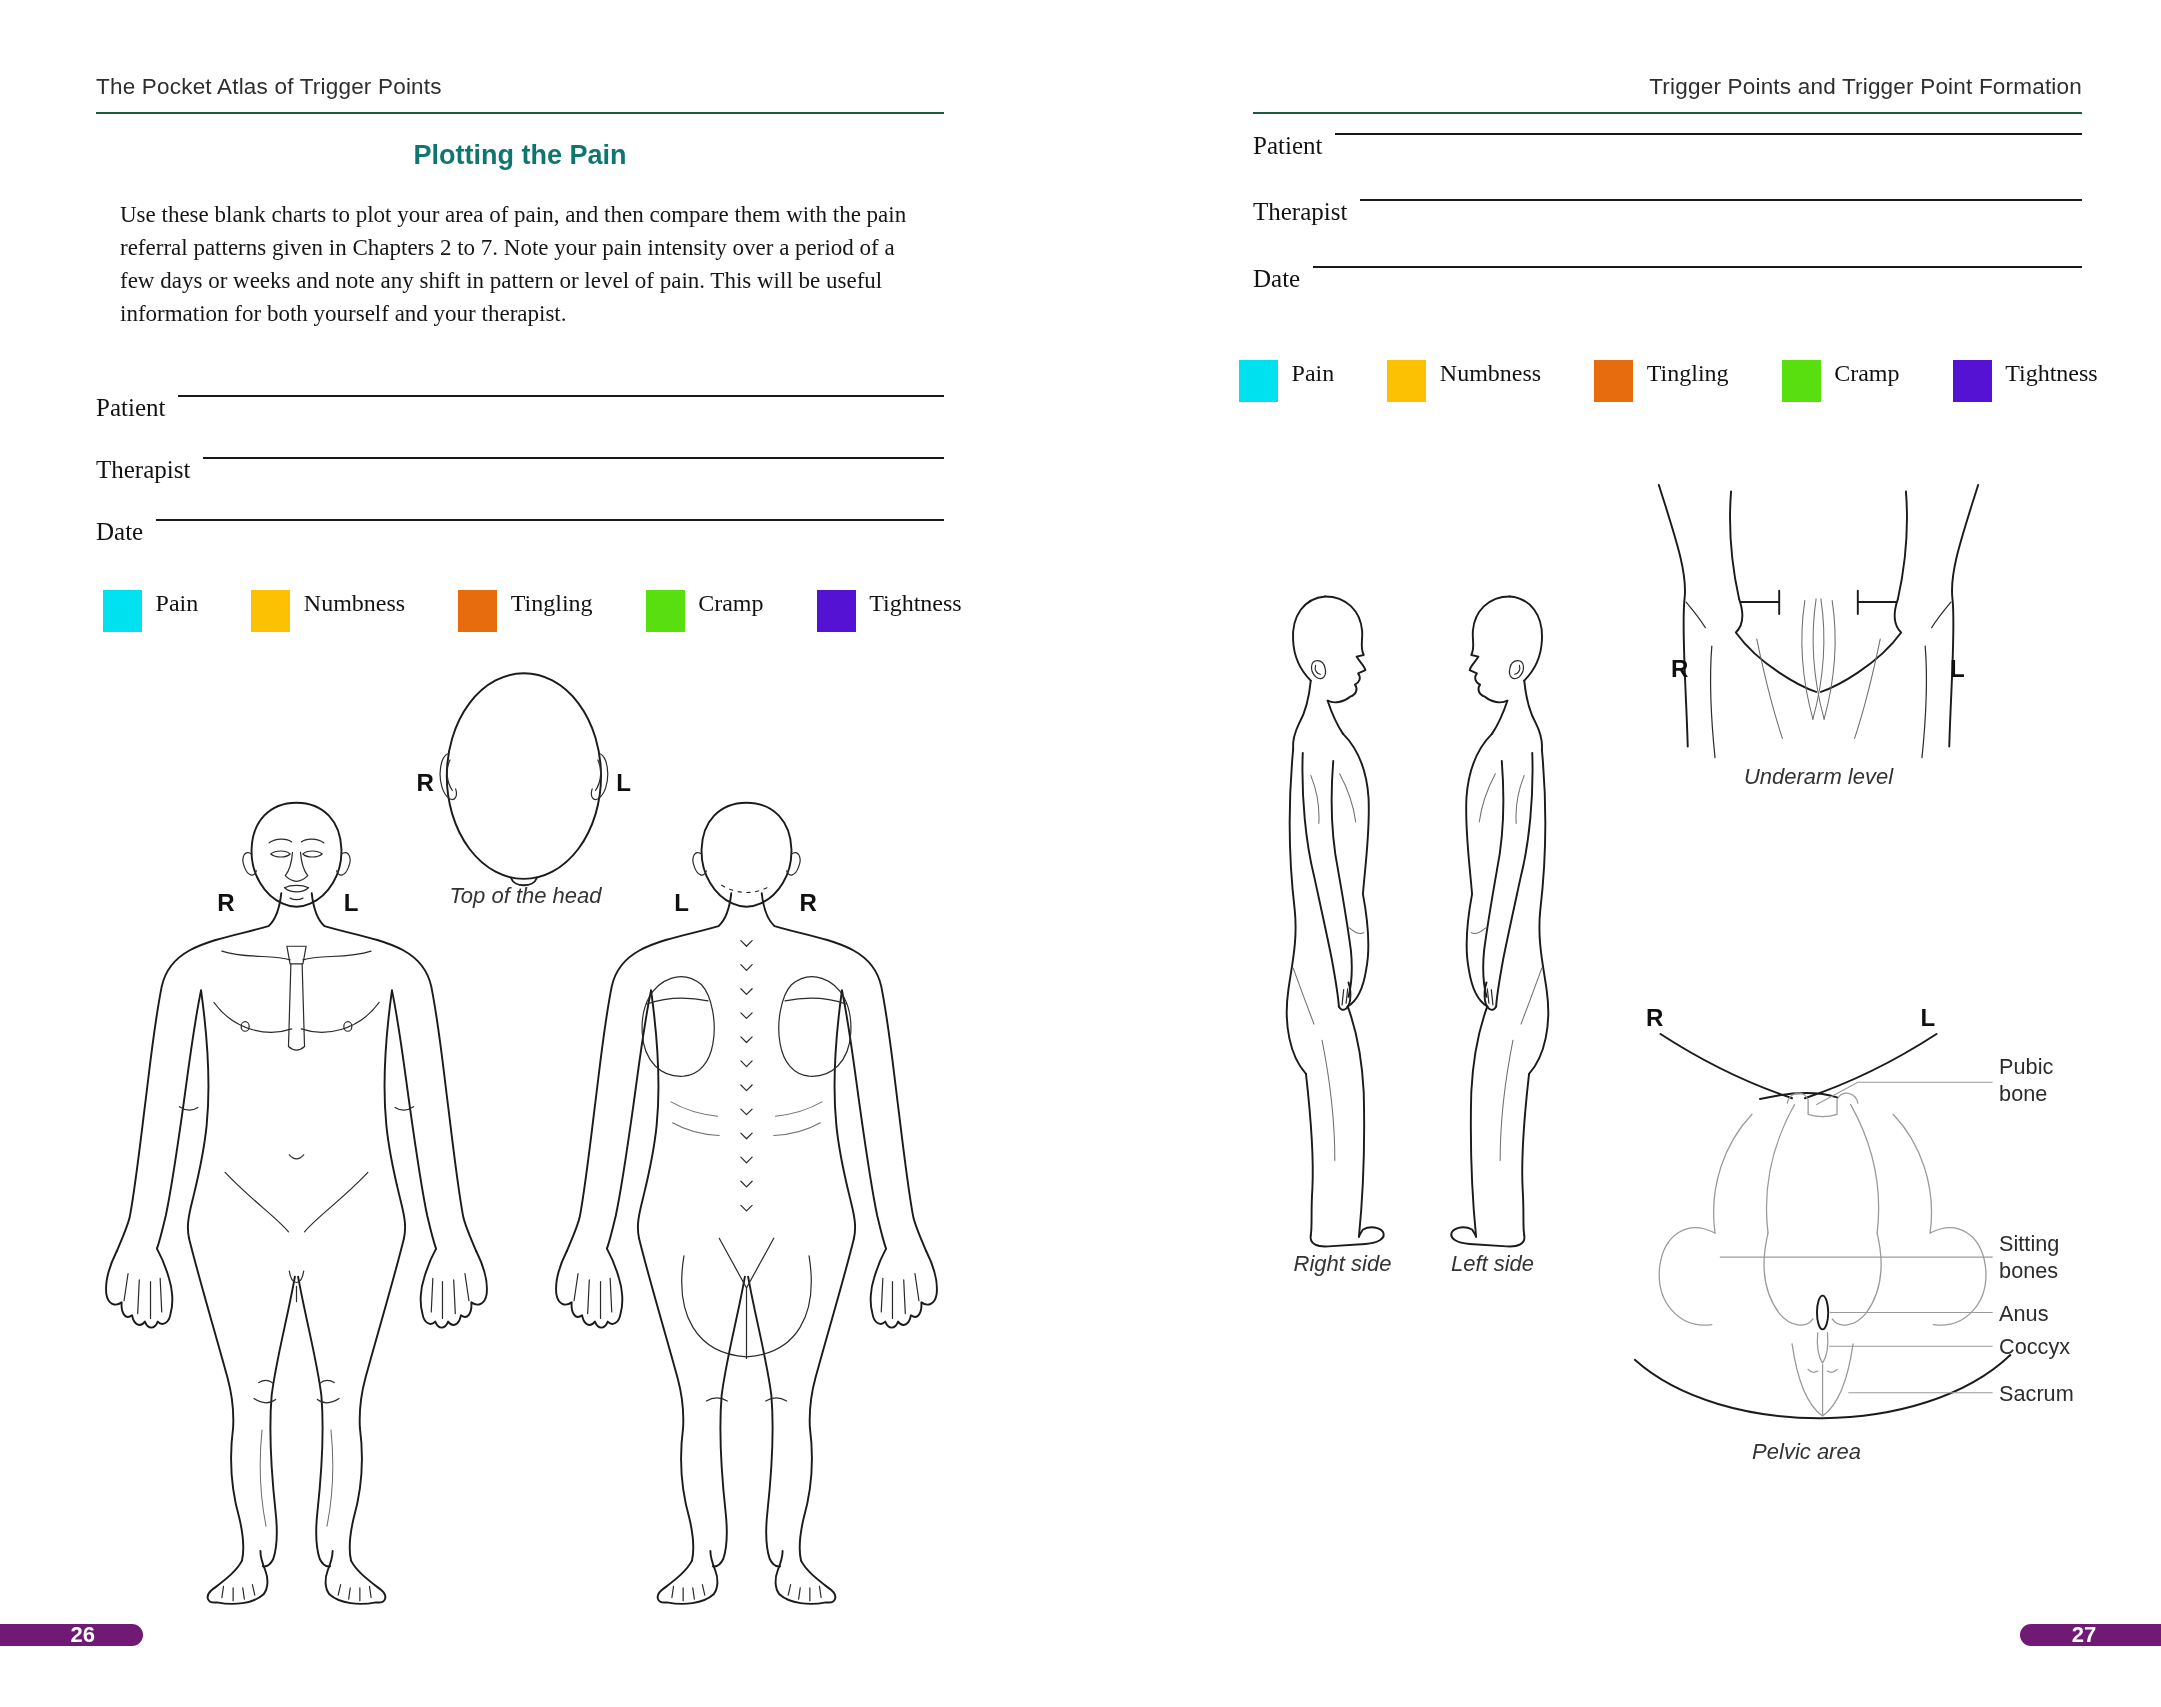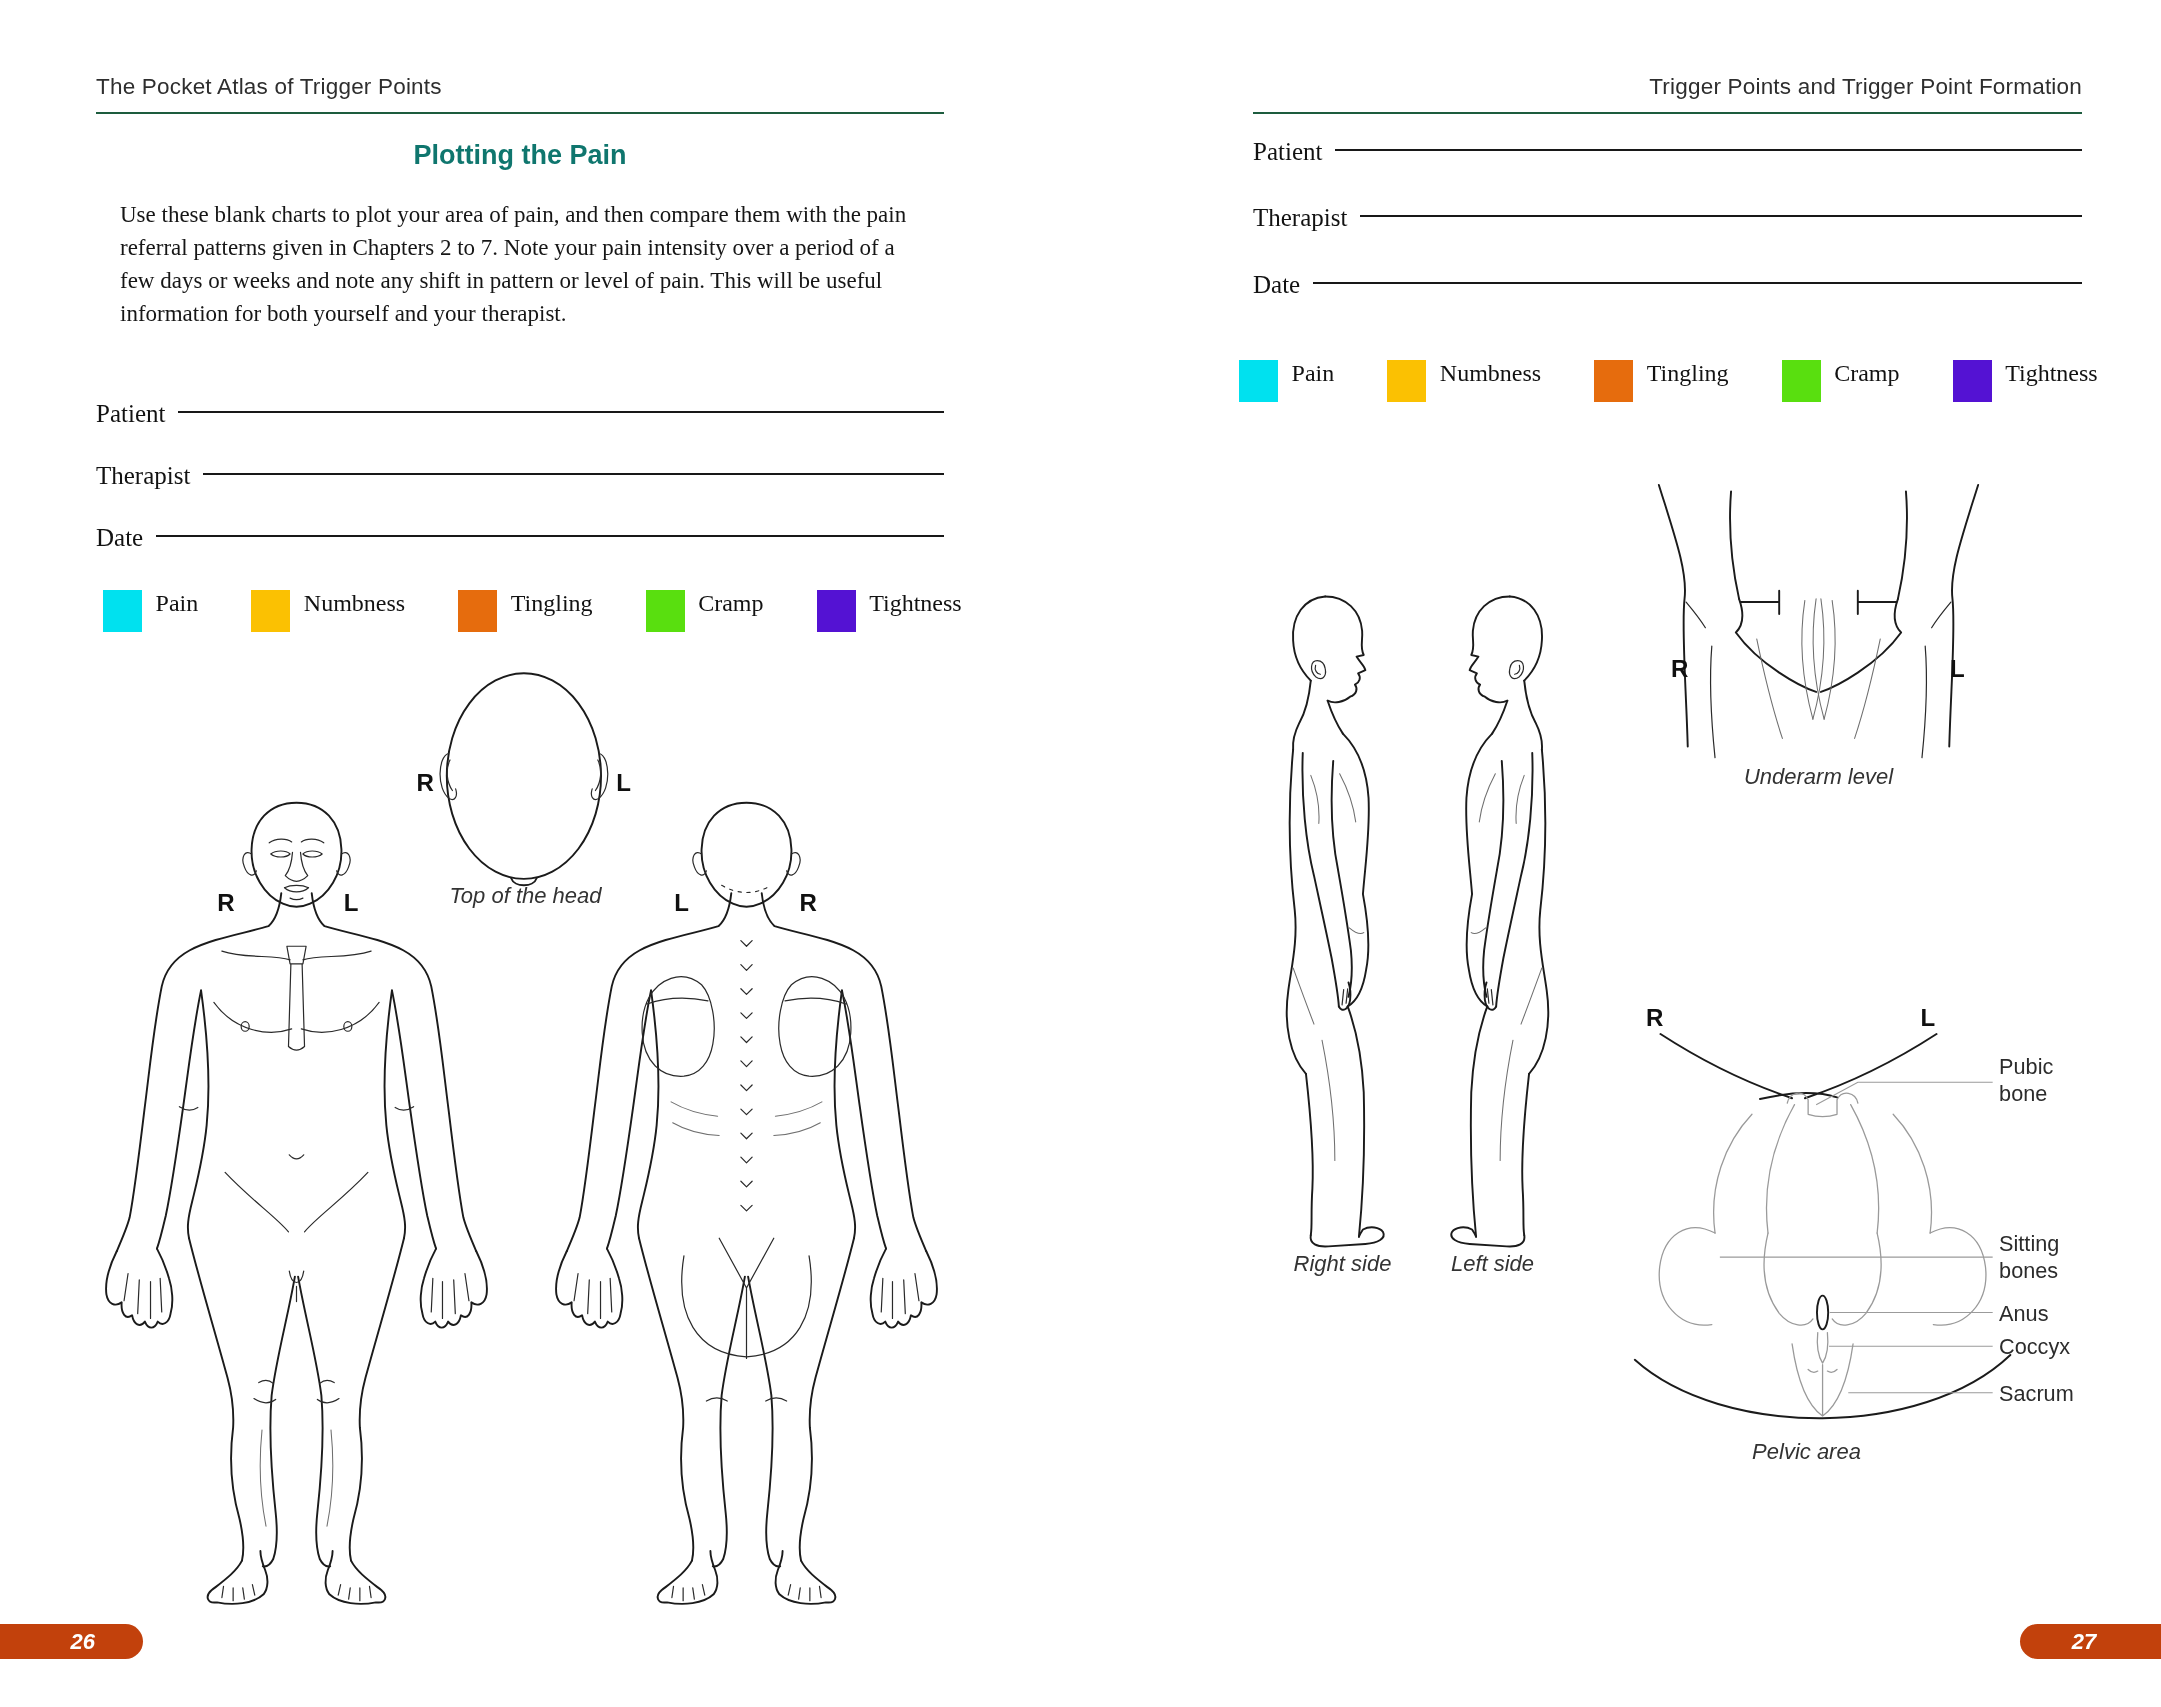--- a/index.html
+++ b/index.html
@@ -3,31 +3,31 @@
 <meta charset="utf-8">
 <style>
   html,body{margin:0;padding:0;background:#ffffff;}
   .sheet{position:relative;width:2161px;height:1707px;background:#fff;overflow:hidden;
          font-family:"Liberation Sans",sans-serif;color:#141414;}
   .abs{position:absolute;}
   .running-head{font-size:22.5px;color:#2e2e2e;letter-spacing:0.2px;white-space:nowrap;}
   .rule{position:absolute;height:2.4px;background:#1d5c3e;}
   .page-title{font-weight:700;font-size:27px;color:#0f766e;text-align:center;}
   .intro{font-family:"Liberation Serif",serif;font-size:23px;line-height:33px;color:#161616;text-align:left;}
-  .form-row{display:flex;align-items:center;height:37px;}
+  .form-row{display:flex;align-items:flex-start;height:37px;}
   .form-label{font-family:"Liberation Serif",serif;font-size:25px;color:#121212;line-height:1;}
   .form-line{flex:1;border-bottom:2.4px solid #181818;margin-left:13px;margin-bottom:3.2px;}
   .legend{display:flex;align-items:center;}
   .legend-item{display:flex;}
   .legend-item + .legend-item{margin-left:29px;padding-left:24px;}
   .swatch{width:39px;height:42px;display:inline-block;margin-right:13.6px;}
   .legend-label{font-family:"Liberation Serif",serif;font-size:24px;color:#121212;white-space:nowrap;}
   .caption{font-style:italic;font-size:22px;color:#333;text-align:center;}
-  .badge{position:absolute;height:35px;background:#c2410c;color:#fff;font-weight:700;font-size:22px;
-         display:flex;align-items:center;justify-content:center;box-sizing:border-box;font-style:italic;}
+  .badge{position:absolute;height:22px;background:#701a75;color:#fff;font-weight:700;font-size:22px;
+         display:flex;align-items:center;justify-content:center;box-sizing:border-box;}
   .badge-left{left:0;top:1624px;width:143px;border-radius:0 17.7px 17.7px 0;padding-left:22.5px;}
   .badge-right{right:0;top:1624px;width:141px;border-radius:17.7px 0 0 17.7px;padding-right:13px;}
   svg{position:absolute;overflow:visible;}
   svg .ln{fill:none;stroke:#1b1b1b;stroke-width:2.4;stroke-linecap:round;stroke-linejoin:round;}
   svg .tn{fill:none;stroke:#2a2a2a;stroke-width:1.5;stroke-linecap:round;stroke-linejoin:round;}
   svg .lt{fill:none;stroke:#6f6f6f;stroke-width:1.3;stroke-linecap:round;}
   svg .gy{fill:none;stroke:#9a9a9a;stroke-width:1.6;stroke-linecap:round;stroke-linejoin:round;}
   svg .ld{fill:none;stroke:#9b9b9b;stroke-width:1.4;}
   svg .dsh{stroke-dasharray:4 7;}
   svg text.rl{font:700 30px "Liberation Sans",sans-serif;fill:#101010;}

